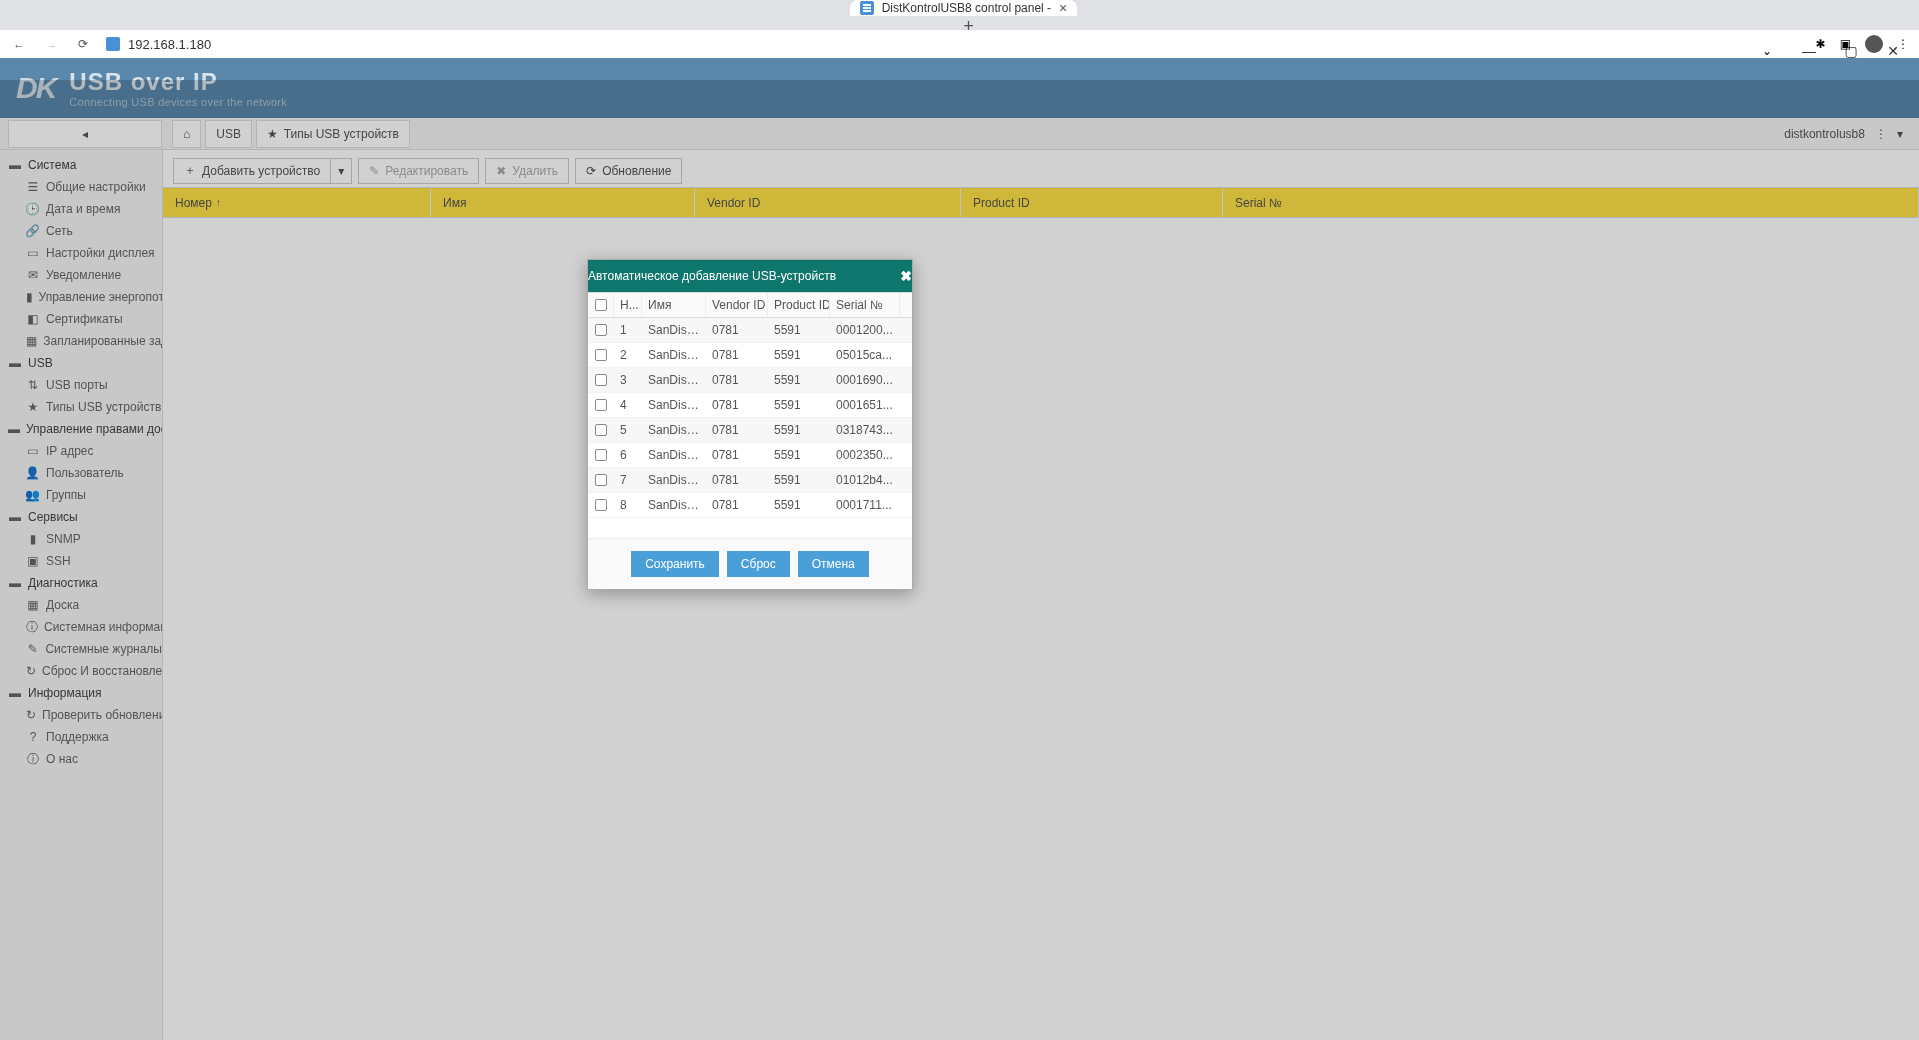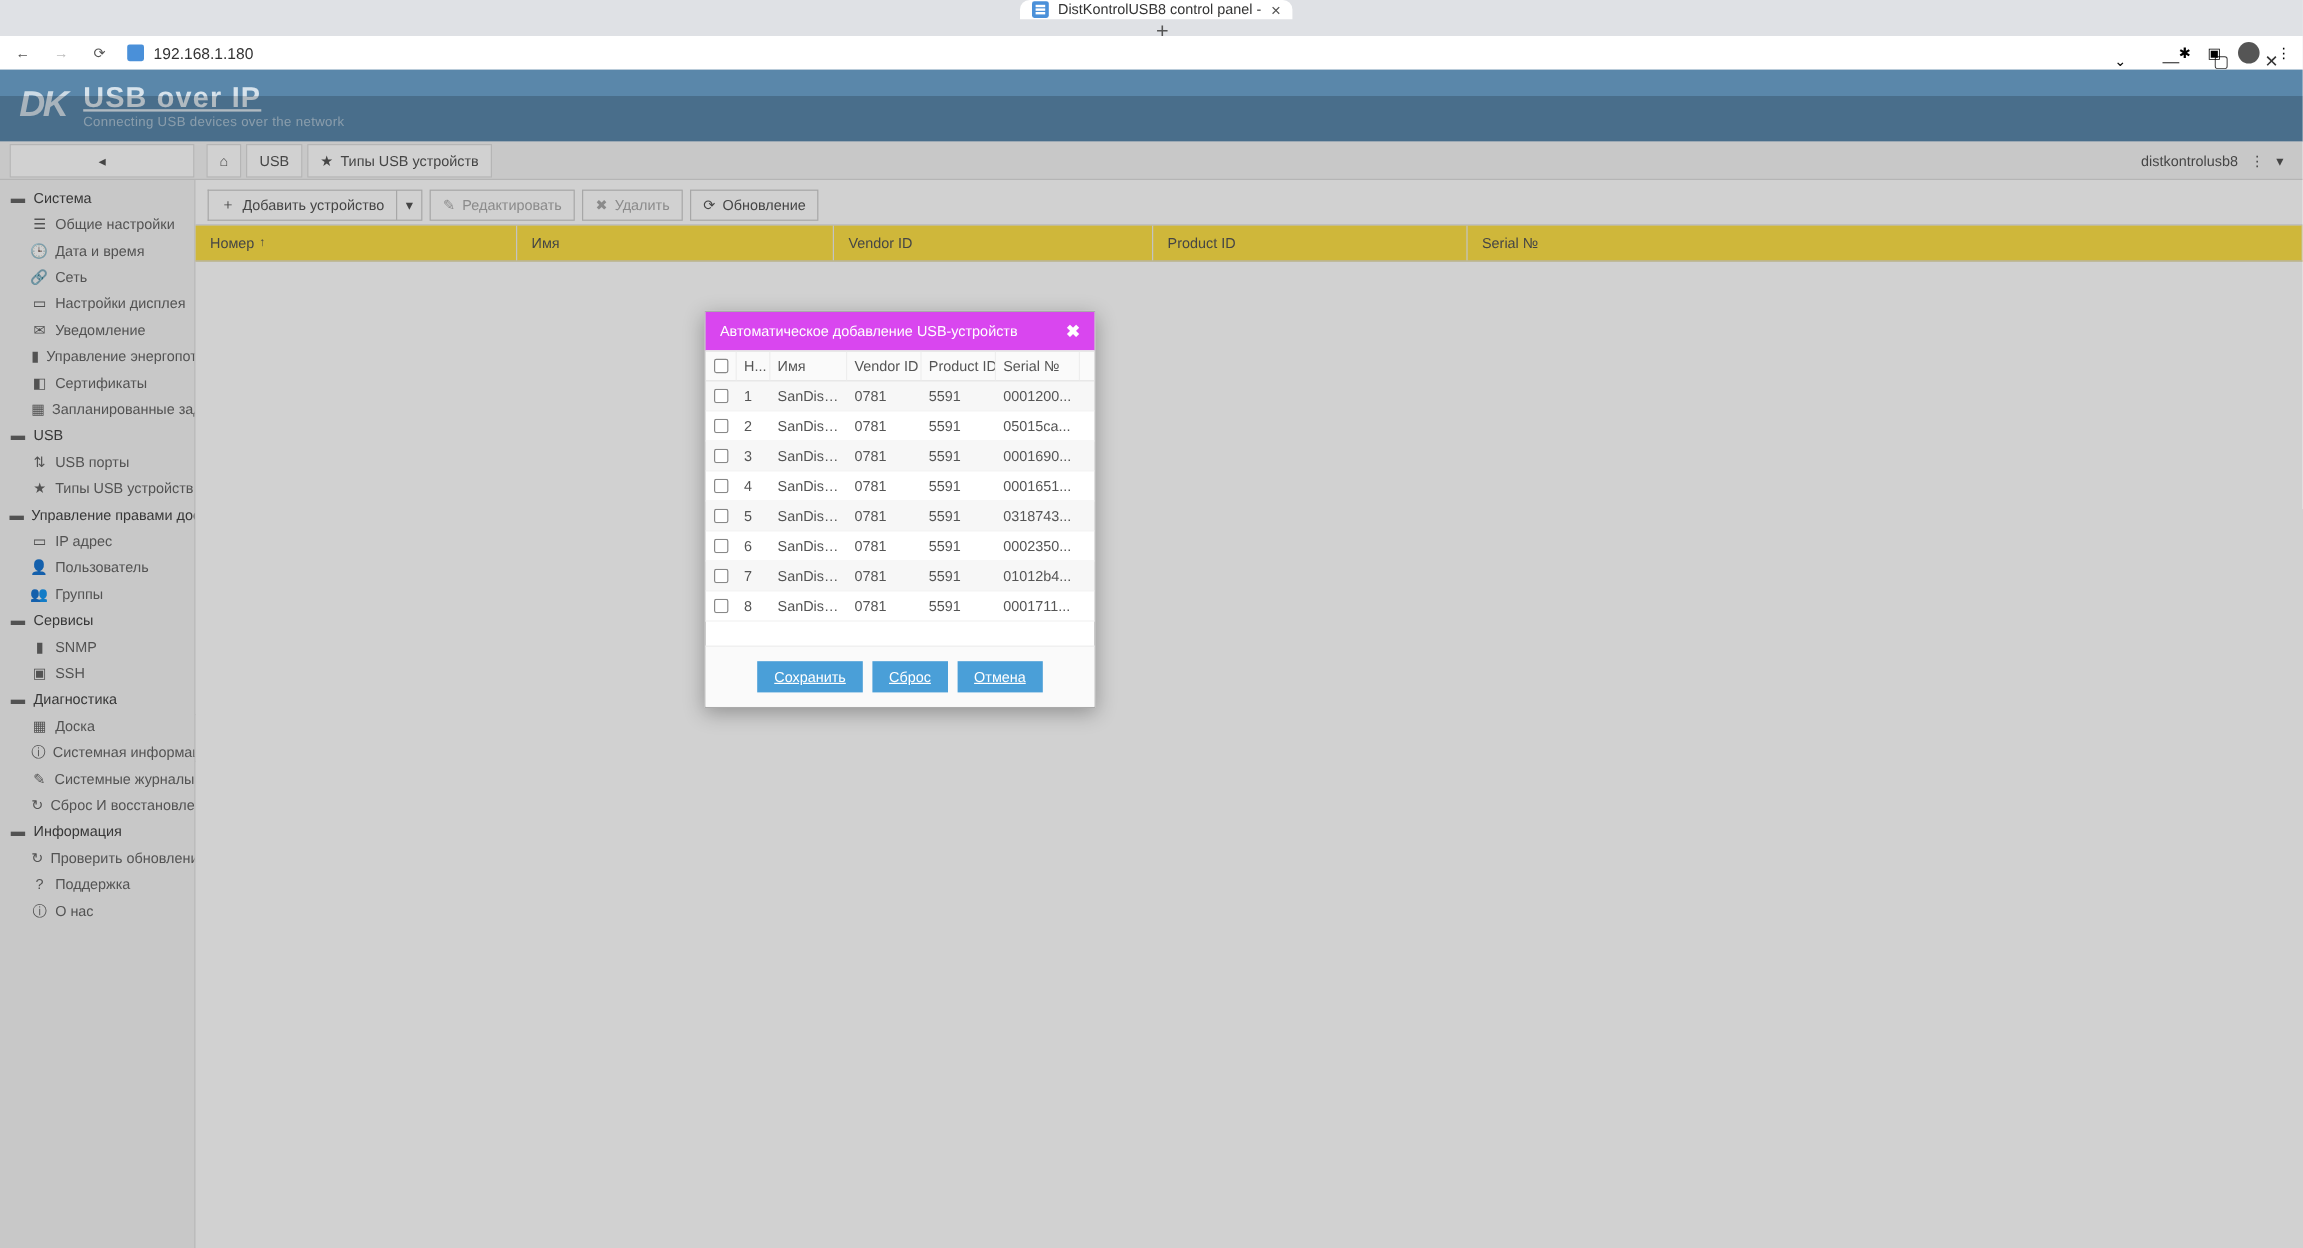--- a/index.html
+++ b/index.html
@@ -23,21 +23,21 @@
 .url-box { flex: 1; display: flex; align-items: center; gap: 8px; }
 .url-favicon { width: 14px; height: 14px; background: #4a90d9; border-radius: 2px; position: relative; }
 .url-text { font-size: 13px; color: #333; }
 .right-icons { display: flex; gap: 14px; align-items: center; }
 .avatar-icon { width: 18px; height: 18px; border-radius: 50%; background: #555; }
 
 
 .app-header { height: 60px; background: #5a87aa; display: flex; align-items: center; padding: 0 16px; color: #dfe8f0; }
 .logo-mark { font-size: 30px; font-weight: bold; letter-spacing: -2px; font-style: italic; color: #cddbe6; margin-right: 14px; }
 .logo-text { display: flex; flex-direction: column; }
-.logo-main { font-size: 24px; font-weight: bold; color: #d7e3ec; letter-spacing: 1px; text-decoration: underline; }
+.logo-main { font-size: 24px; font-weight: bold; color: #d7e3ec; letter-spacing: 1px; }
 .logo-sub { font-size: 11px; color: #a9c0d2; letter-spacing: 0.3px; }
 
 
 .breadcrumb-strip { height: 32px; background: #f5f5f5; border-bottom: 1px solid #ddd; display: flex; align-items: center; padding: 0 8px; gap: 4px; }
 .bc-collapse { width: 154px; height: 28px; border: 1px solid #ddd; background: #fff; display: flex; align-items: center; justify-content: center; margin-right: 6px; color:#555;}
 .bc-btn { height: 28px; border: 1px solid #ddd; background: #fff; display: flex; align-items: center; padding: 0 10px; color: #555; gap: 6px; }
 .bc-right { margin-left: auto; display: flex; align-items: center; gap: 10px; color: #555; padding-right: 8px; }
 
 
 .app-body { display: flex; height: calc(1040px - 58px - 60px - 32px); position: relative; }
@@ -58,32 +58,32 @@
 .split-left { border: 1px solid #ccc; border-right: none; padding: 0 10px; height:26px; display:flex; align-items:center; gap:6px; color:#555;}
 .split-right { border: 1px solid #ccc; width: 22px; height:26px; display:flex; align-items:center; justify-content:center; color:#555; }
 
 .grid-header { height: 30px; border-bottom: 1px solid #ddd; display: flex; align-items:center; background:#fde047; }
 .gh-cell { padding: 0 12px; height:100%; display:flex; align-items:center; color:#555; border-right: 1px solid #eee; }
 .sort-arrow { margin-left:4px; font-size:10px; }
 
 
 .modal-mask { position: absolute; left: -163px; right:0; top:-70px; bottom:0; background: rgba(0,0,0,0.18); z-index: 50; pointer-events:none; }
 .modal { position: absolute; left: 587px; top: 259px; width: 326px; background: #fff; border: 1px solid #aaa; box-shadow: 0 4px 16px rgba(0,0,0,0.3); z-index: 100; }
-.modal-header { height: 32px; background: #d946ef; color: #fff; display: flex; align-items: center; padding: 0 12px; font-size: 13px; }
+.modal-header { height: 32px; background: #0f766e; color: #fff; display: flex; align-items: center; padding: 0 0; font-size: 13px; }
 .modal-close { margin-left: auto; font-size: 14px; cursor: pointer; font-weight:bold; }
 .modal-tabs { display: flex; background: #f0f0f0; }
 .modal-tab { padding: 8px 14px; background: #fff; color: #3b99d8; border-bottom: 2px solid #fff; margin: 6px 0 0 6px; font-size:12px;}
 .modal-grid-header { display: flex; height: 26px; border-top:1px solid #ddd; border-bottom: 1px solid #ddd; background: #fafafa; }
 .mgh { display:flex; align-items:center; padding: 0 6px; color:#555; border-right:1px solid #eee; font-size:12px; overflow:hidden; white-space:nowrap; text-overflow:ellipsis; }
 .modal-row { display: flex; height: 25px; align-items: center; border-bottom: 1px solid #f2f2f2; }
 .modal-row:nth-child(odd) { background: #f7f7f7; }
 .modal-row:nth-child(even) { background: #fff; }
 .mc { padding: 0 6px; color:#555; font-size:12px; overflow:hidden; white-space:nowrap; text-overflow:ellipsis; }
 .modal-footer { padding: 12px; display:flex; justify-content:center; gap:8px; background:#fafafa; border-top:1px solid #eee; }
-.mbtn { background:#4a9fd8; color:#fff; border:none; padding:6px 14px; font-size:12px;text-decoration:underline; }
+.mbtn { background:#4a9fd8; color:#fff; border:none; padding:6px 14px; font-size:12px; }
 
 
 .col-cb{width:26px; display:flex; justify-content:center;}
 .col-n{width:28px;}
 .col-name{width:64px;}
 .col-vid{width:62px;}
 .col-pid{width:62px;}
 .col-ser{width:70px;}
 
 .checkbox-sq { width:12px; height:12px; border:1px solid #888; border-radius:2px; background:#fff; }

